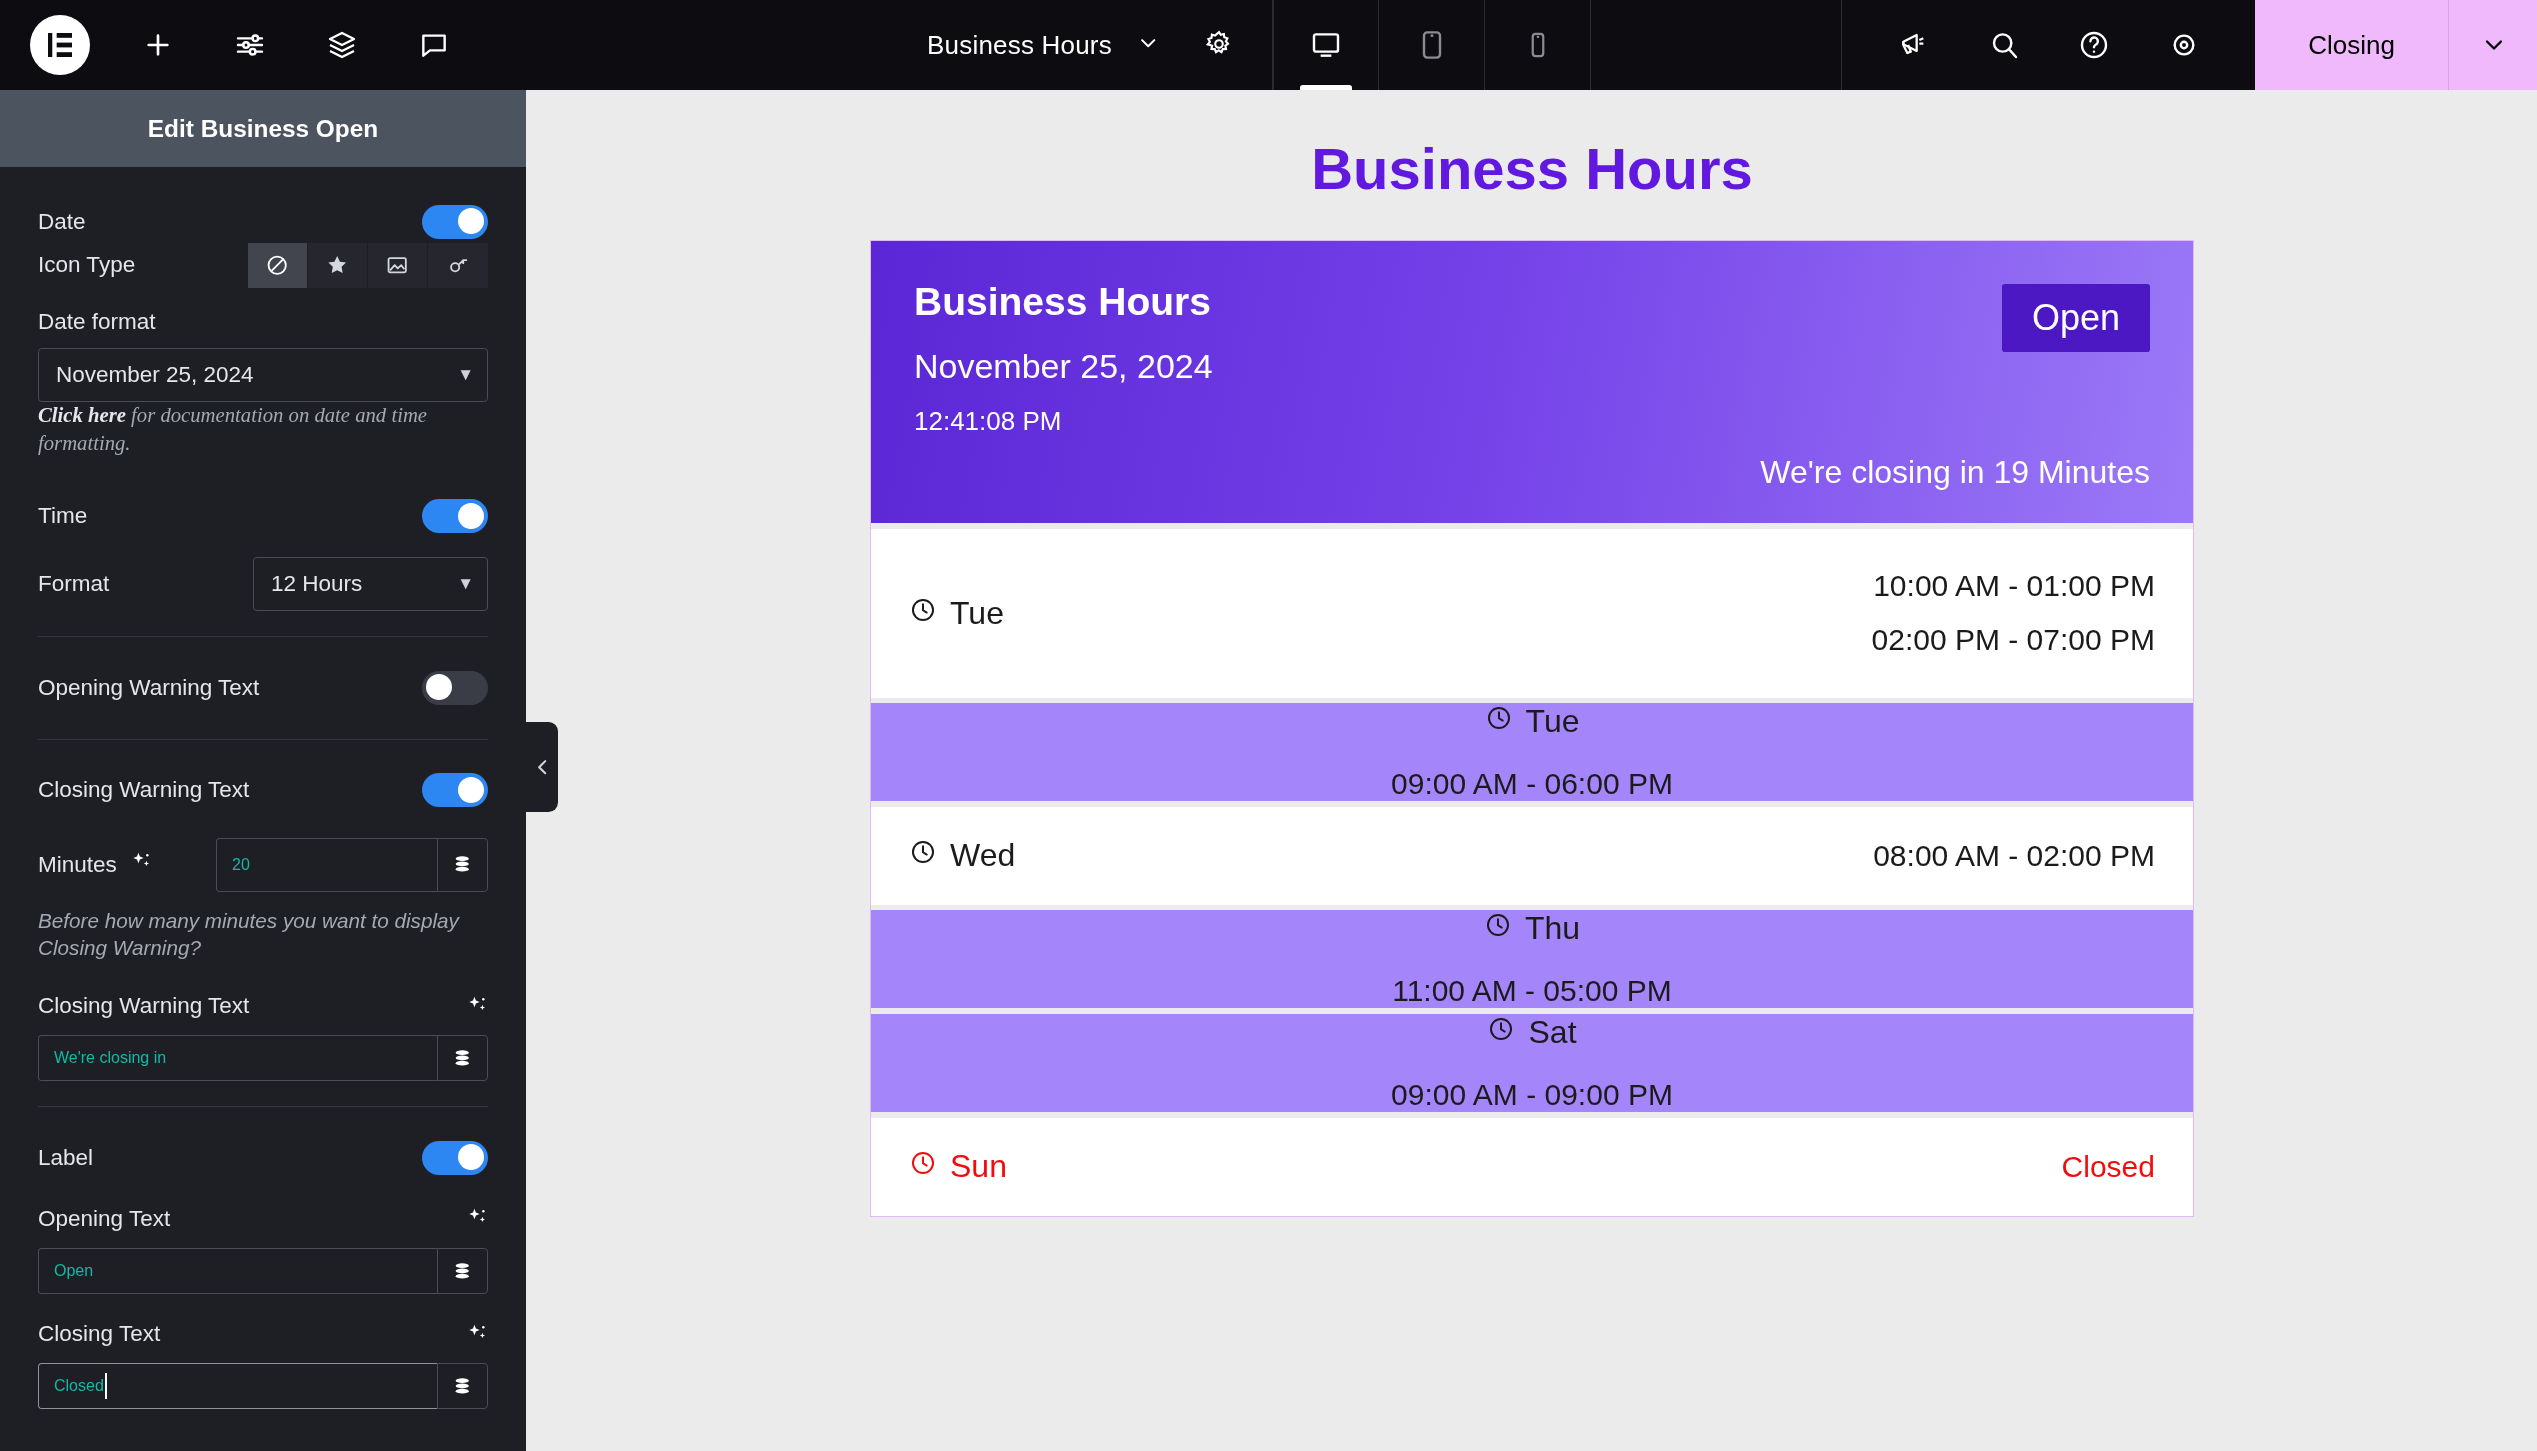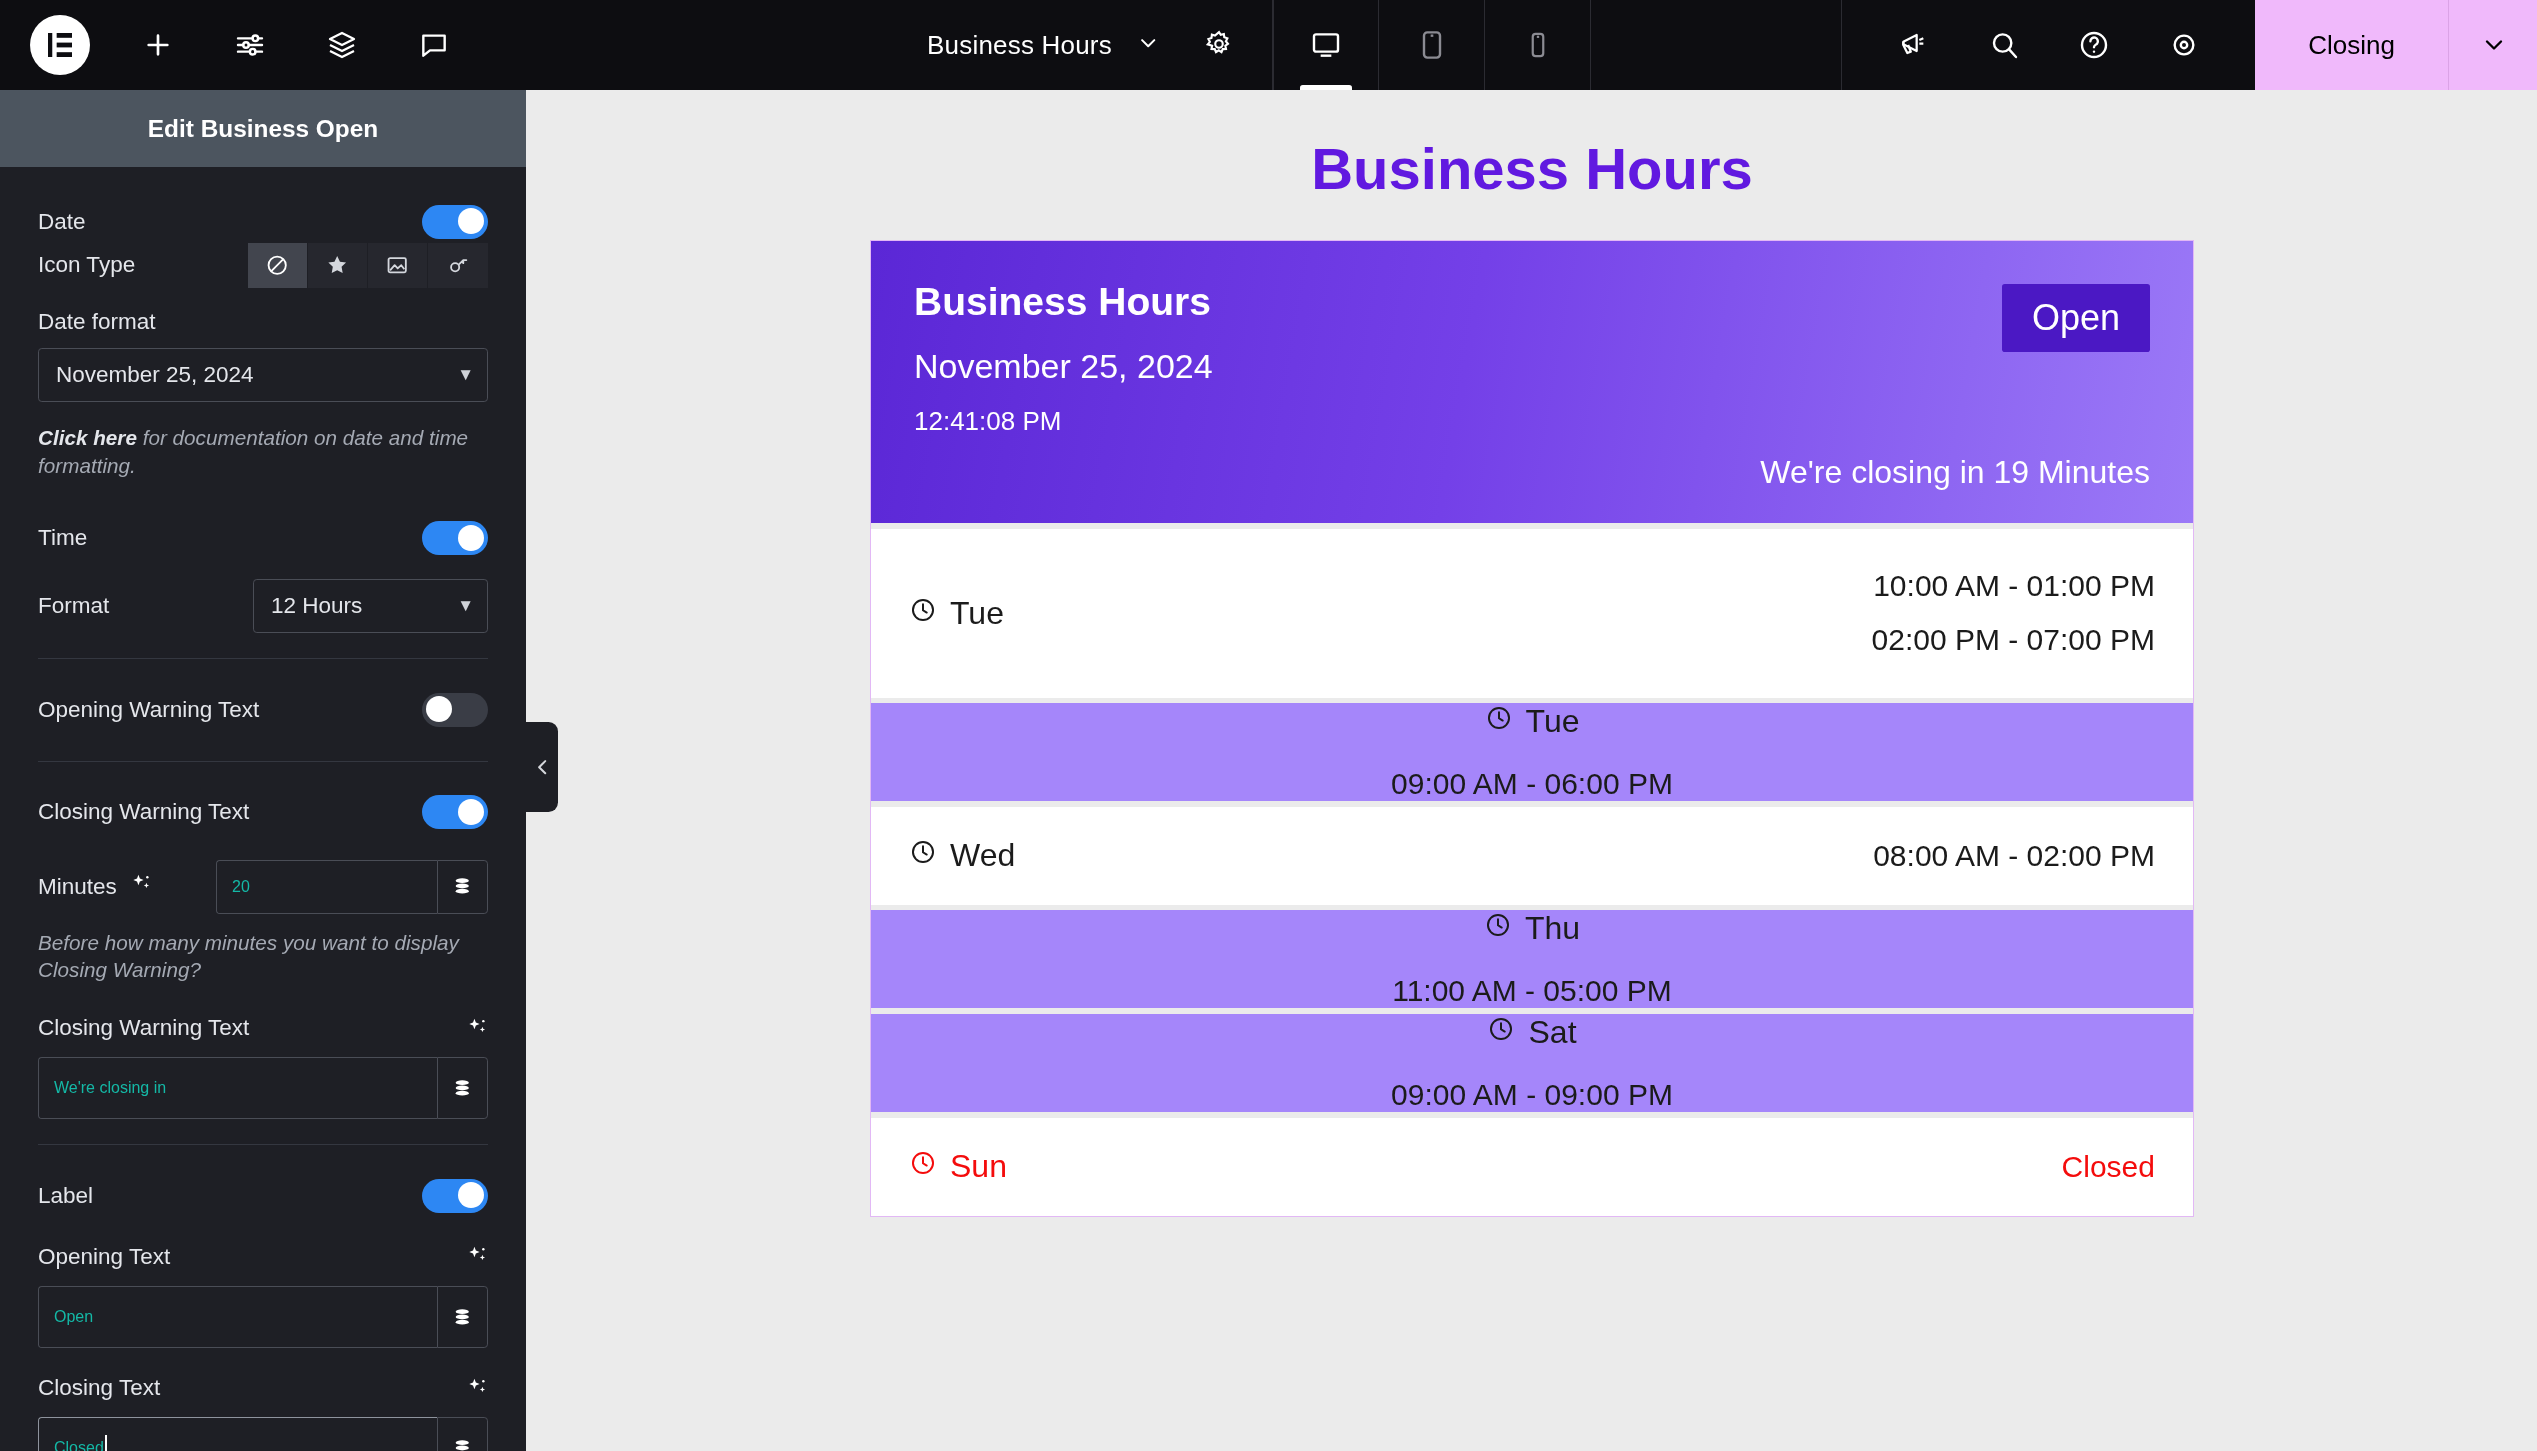--- a/index.html
+++ b/index.html
@@ -122,21 +122,21 @@
     background: transparent; color: #e4e6eb;
     height: 54px; display: flex; align-items: center;
     padding: 0 13px 0 17px; font-size: 22.5px; cursor: pointer;
     justify-content: space-between;
   }
   .select.full { width: 100%; }
   .select.half { width: 235px; }
   .caret-dn { color:#cfd2d8; font-size: 17px; }
 
   
-  .inp-wrap { display: flex; height: 62px; }
+  .inp-wrap { display: flex; height: 46px; }
   .inp {
     flex: 1; border: 0.9px solid #4a4d56; border-right: none;
     border-radius: 3.8px 0 0 3.8px;
     background: transparent; color: #14b8a6;
     font-size: 16px; padding: 0 15px;
     display: flex; align-items: center;
     font-family: "Liberation Sans", sans-serif;
     outline: none;
   }
   .inp.focused { border-color: #8e939d; }
@@ -383,21 +383,21 @@
           </span>
         </span>
       </div>
 
       <div style="margin-top:17px;">
         <div class="field-label">Date format</div>
         <div class="select full" style="margin-top:13px;">
           <span>November 25, 2024</span>
           <span class="caret-dn">▼</span>
         </div>
-        <div class="sub-note" style="margin-top:22px;">
+        <div class="sub-note" style="margin-top:0;font-family:Liberation Serif, serif;">
           <b>Click here</b><span> for documentation on date and time formatting.</span>
         </div>
       </div>
 
       <div class="row" style="margin-top:32px;">
         <span class="row-label">Time</span>
         <span class="toggle on">
             <span class="knob"></span>
           </span>
       </div>

